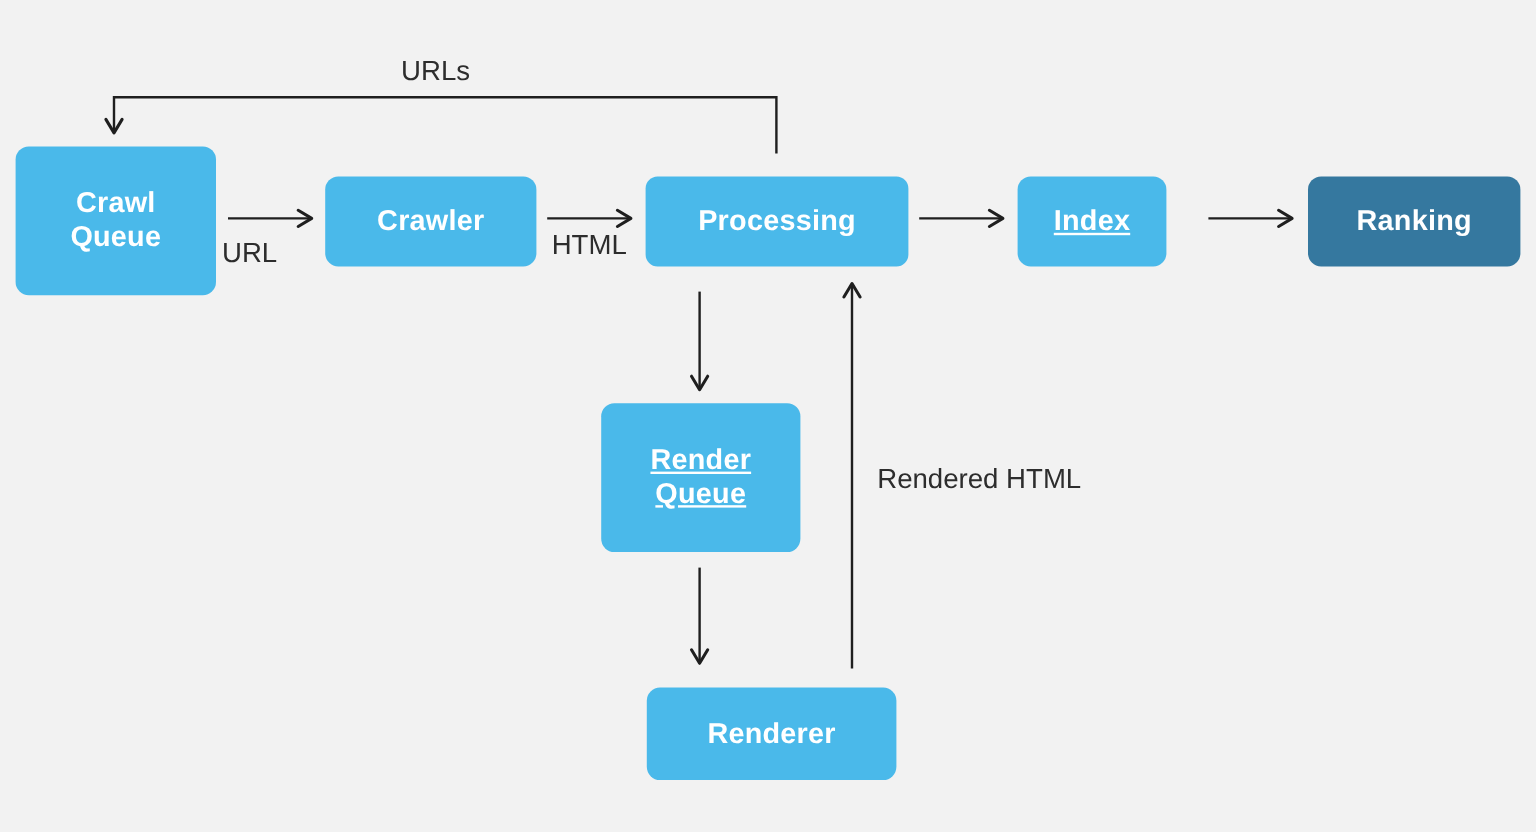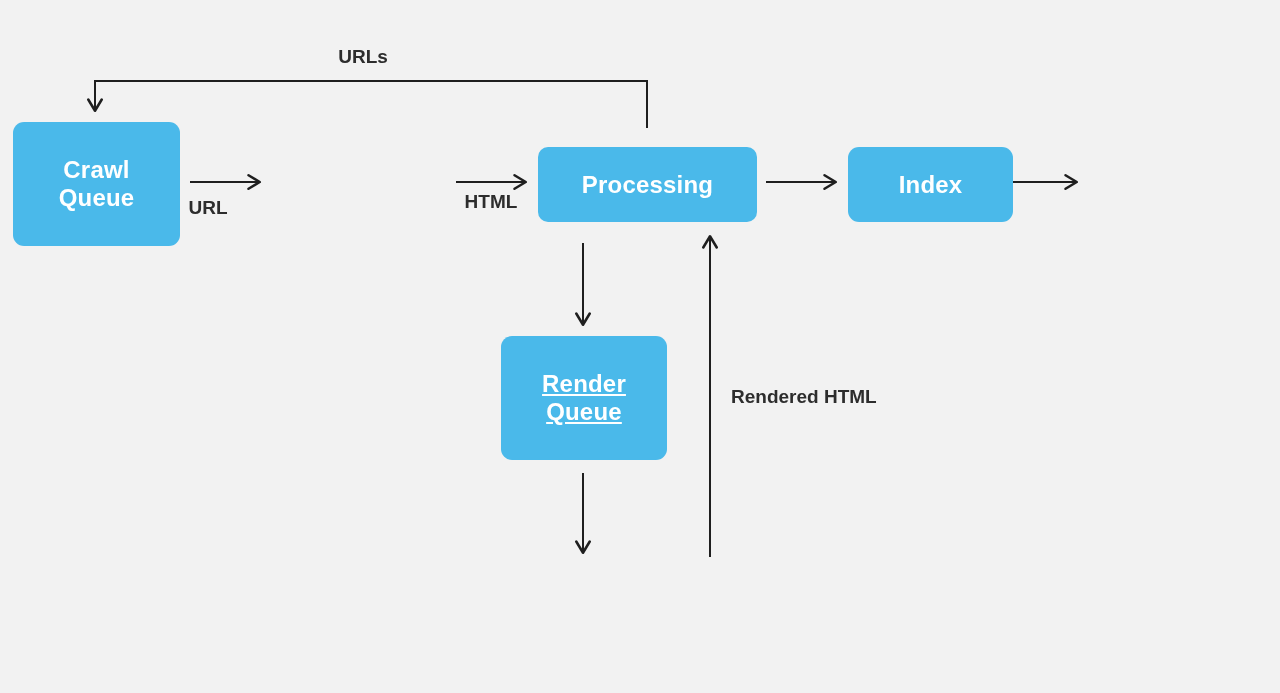--- a/index.html
+++ b/index.html
@@ -25,30 +25,30 @@
     font-size:24px;
     line-height:1.15;
     text-align:center;
     white-space:pre-line;
     letter-spacing:0.2px;
   }
   .node.dark{background:var(--node-dark);}
   .edge-label{
     position:absolute;
     color:var(--label);
-    font-size:19px;
-    font-weight:700;
+    font-size:23px;
+    font-weight:400;
     text-align:center;
     white-space:nowrap;
   }
   
   #n-crawl-queue  {left:13px;  top:122px; width:167px; height:124px;}
   #n-crawler      {left:271px; top:147px; width:176px; height:75px;}
   #n-processing   {left:538px; top:147px; width:219px; height:75px;border-radius:10px;}
-  #n-index        {left:848px; top:147px; width:165px; height:75px;}
+  #n-index        {left:848px; top:147px; width:124px; height:75px;text-decoration:underline;}
   #n-ranking      {left:1090px;top:147px; width:177px; height:75px;}
   #n-render-queue {left:501px; top:336px; width:166px; height:124px;text-decoration:underline;}
   #n-renderer     {left:539px; top:573px; width:208px; height:77px;}
   
   #l-url          {left:178px; top:197px; width:60px;}
   #l-html         {left:459px; top:191px; width:64px;}
   #l-urls         {left:313px; top:46px;  width:100px;}
   #l-rendered-html{left:731px; top:386px; text-align:left;}
 </style>
 </head>
@@ -70,29 +70,32 @@
       <polyline points="647,128 647,81 95,81 95,110" marker-end="url(#arrow)"></polyline>
       <line x1="583" y1="243" x2="583" y2="324" marker-end="url(#arrow)"></line>
       <line x1="583" y1="473" x2="583" y2="552" marker-end="url(#arrow)"></line>
       <line x1="710" y1="557" x2="710" y2="237" marker-end="url(#arrow)"></line>
     </g>
   </svg>
 
   <div class="node" id="n-crawl-queue">Crawl
 Queue</div>
 
+  <div class="node" id="n-crawler">Crawler</div>
 
   <div class="node" id="n-processing">Processing</div>
 
   <div class="node" id="n-index">Index</div>
 
+  <div class="node dark" id="n-ranking">Ranking</div>
 
   <div class="node" id="n-render-queue">Render
 Queue</div>
 
+  <div class="node" id="n-renderer">Renderer</div>
 
   <div class="edge-label" id="l-url">URL</div>
 
   <div class="edge-label" id="l-html">HTML</div>
 
   <div class="edge-label" id="l-urls">URLs</div>
 
   <div class="edge-label" id="l-rendered-html">Rendered HTML</div>
 
 </div>

